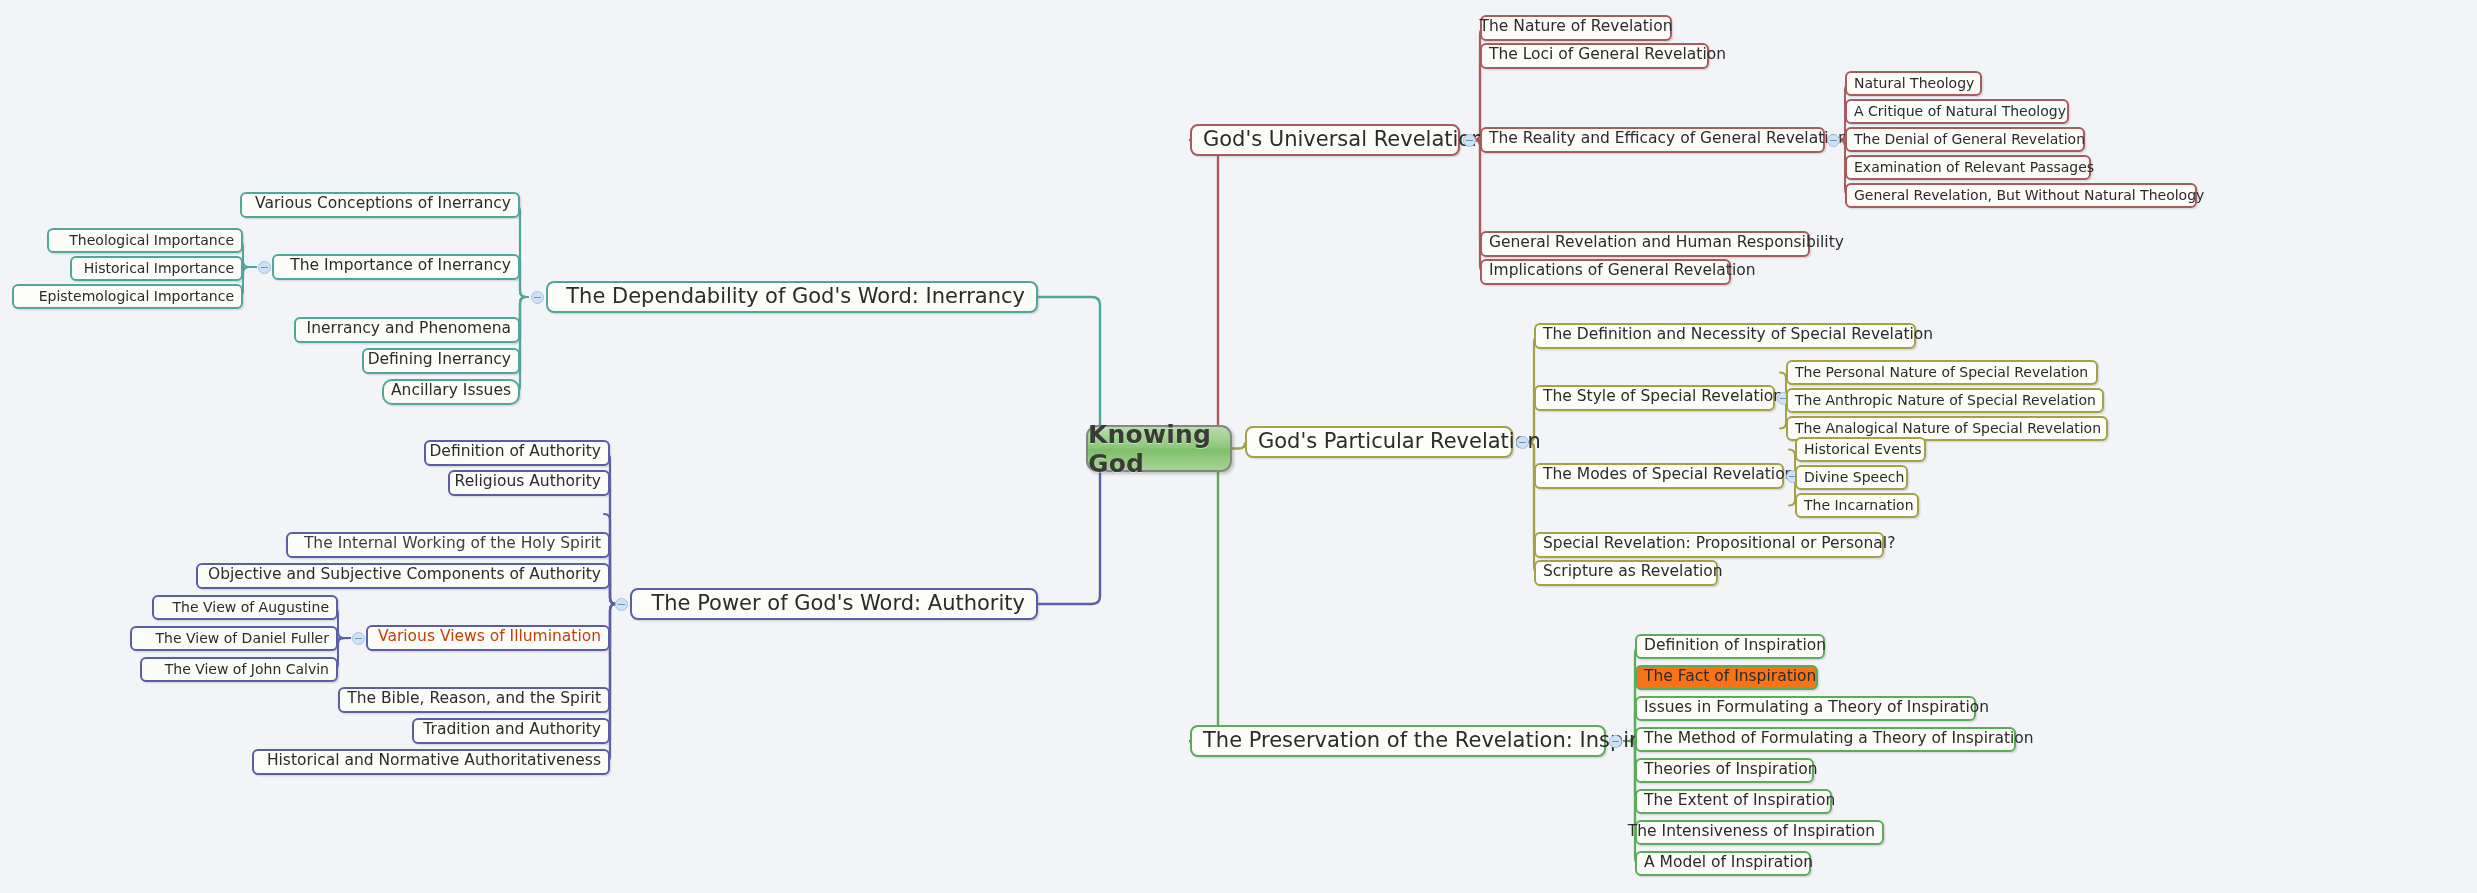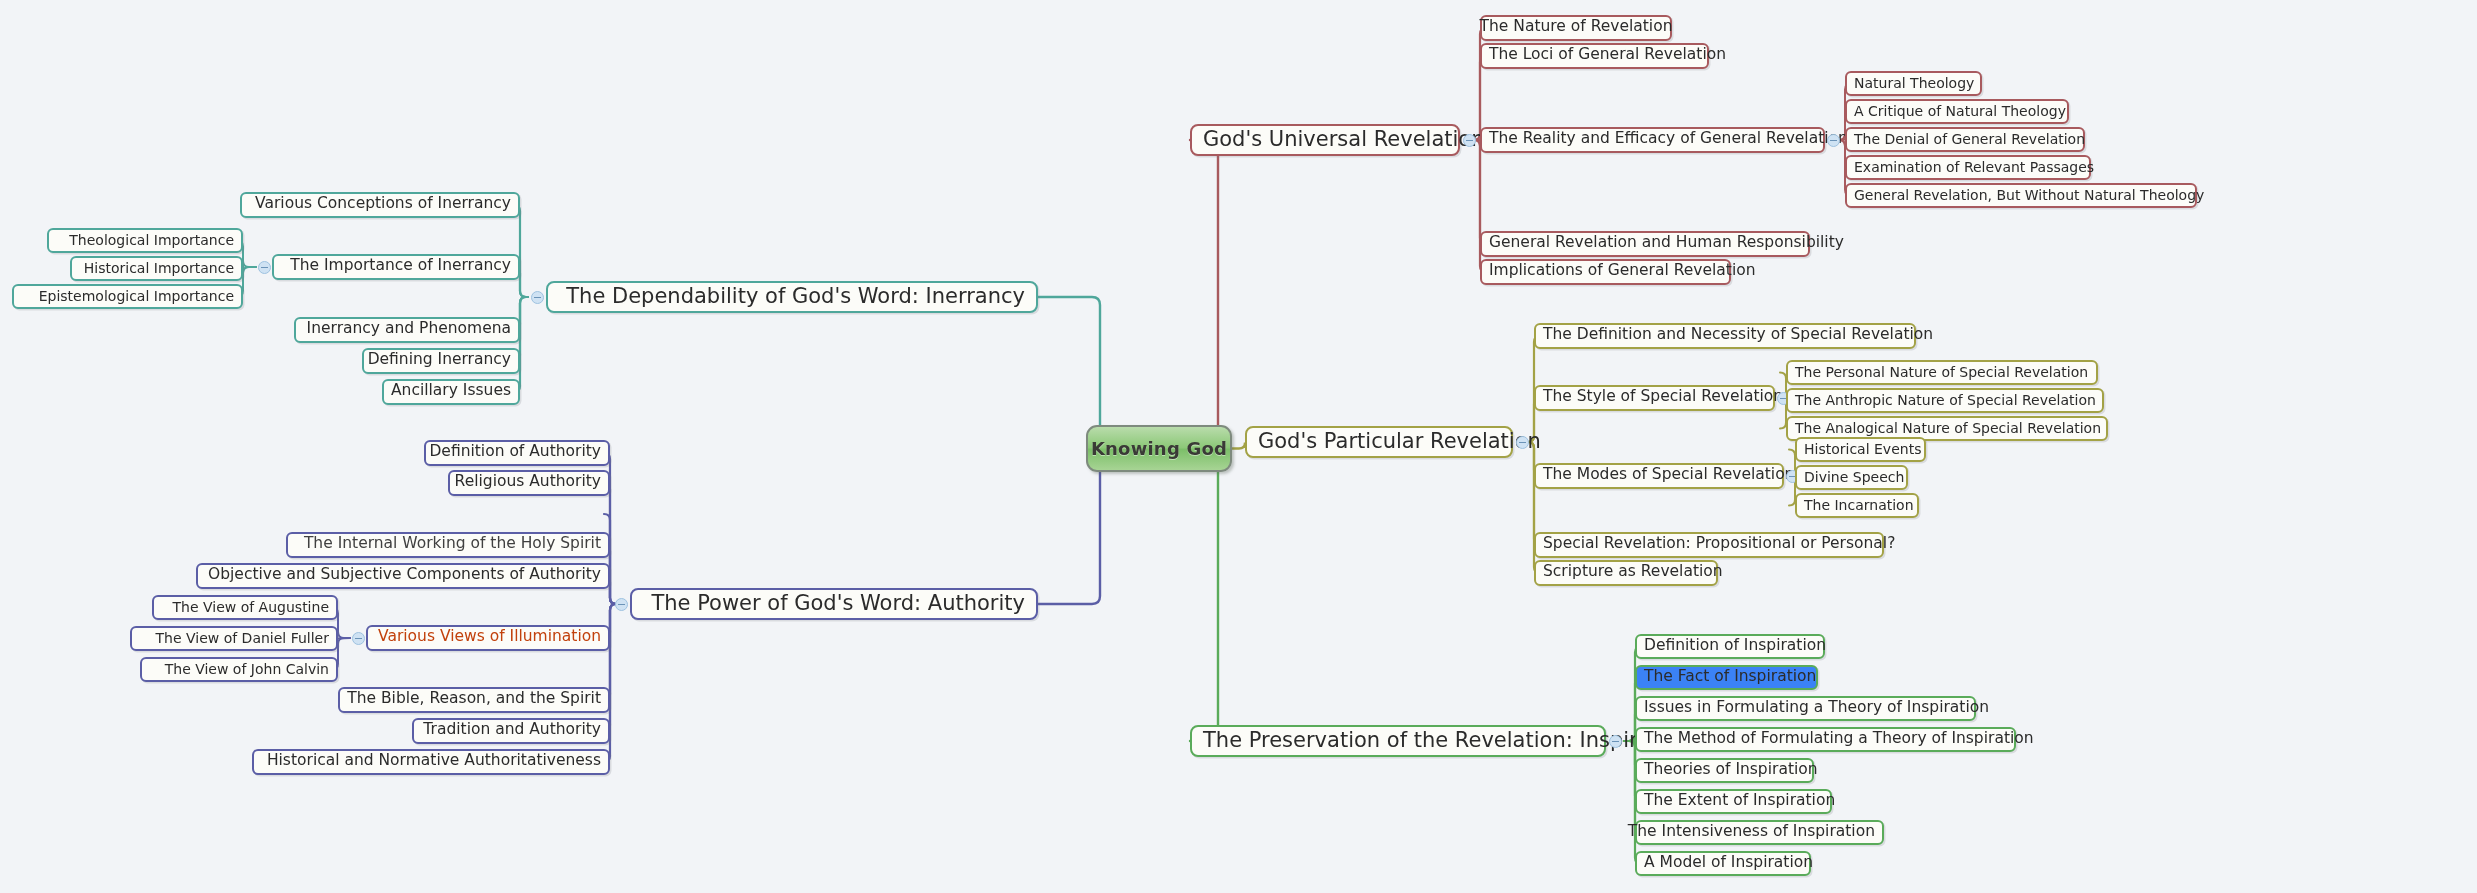--- a/index.html
+++ b/index.html
@@ -12,21 +12,21 @@
         display:flex;align-items:center;white-space:nowrap;
         padding:1px 7px 3px 7px;color:#2b2b2b;line-height:1;
         box-shadow:1.5px 1.5px 0 rgba(120,120,130,.20);}
   .node.lvl1{font-size:21px;border-width:2.5px;border-radius:8px;padding:3px 11px 5px 11px;}
   .node.lvl2{font-size:15.5px;}
   .node.lvl3{font-size:14px;}
   .root{position:absolute;box-sizing:border-box;
         border:2.5px solid #7e8a7e;border-radius:11px;
         background:linear-gradient(180deg,#b9dcab 0%,#8cc878 48%,#7cbf69 52%,#a7d494 100%);
         display:flex;align-items:center;justify-content:center;
-        font-size:18px;font-weight:bold;color:#3a3a36;
+        font-size:25px;font-weight:bold;color:#3a3a36;
         text-shadow:0 1px 0 rgba(255,255,255,.45);
         box-shadow:2px 2px 3px rgba(90,100,90,.35);letter-spacing:.2px;}
   .toggle{position:absolute;width:13px;height:13px;border-radius:50%;
           background:#cfe2f3;border:1px solid #9ec2e0;box-sizing:border-box;}
   .toggle:after{content:"";position:absolute;left:2.5px;top:5px;width:7px;height:1.5px;background:#6b93b8;}
   
 </style>
 </head>
 <body>
 
@@ -164,21 +164,21 @@
     <div class="node lvl2" style="left: 1534px; top: 560px; width: 184px; height: 26px; border-color: rgb(163, 162, 70); background: rgb(252, 252, 248); color: rgb(43, 43, 43); justify-content: flex-start;">
       <span>Scripture as Revelation</span>
     </div>
     <div class="node lvl1" style="left: 1190px; top: 725px; width: 416px; height: 32px; border-color: rgb(90, 171, 90); background: rgb(252, 252, 248); color: rgb(43, 43, 43); justify-content: flex-start;">
       <span>The Preservation of the Revelation: Inspiration</span>
     </div>
     <div class="toggle" style="left: 1608.5px; top: 734.5px;"></div>
     <div class="node lvl2" style="left: 1635px; top: 634px; width: 190px; height: 25px; border-color: rgb(90, 171, 90); background: rgb(252, 252, 248); color: rgb(43, 43, 43); justify-content: flex-start;">
       <span>Definition of Inspiration</span>
     </div>
-    <div class="node lvl2" style="left: 1635px; top: 665px; width: 183px; height: 25px; border-color: rgb(90, 171, 90); background: #3b82f6; color: rgb(43, 43, 43); justify-content: flex-start;">
+    <div class="node lvl2" style="left: 1635px; top: 665px; width: 183px; height: 25px; border-color: rgb(90, 171, 90); background: #f97316; color: rgb(43, 43, 43); justify-content: flex-start;">
       <span>The Fact of Inspiration</span>
     </div>
     <div class="node lvl2" style="left: 1635px; top: 696px; width: 341px; height: 25px; border-color: rgb(90, 171, 90); background: rgb(252, 252, 248); color: rgb(43, 43, 43); justify-content: flex-start;">
       <span>Issues in Formulating a Theory of Inspiration</span>
     </div>
     <div class="node lvl2" style="left: 1635px; top: 727px; width: 381px; height: 25px; border-color: rgb(90, 171, 90); background: rgb(252, 252, 248); color: rgb(43, 43, 43); justify-content: flex-start;">
       <span>The Method of Formulating a Theory of Inspiration</span>
     </div>
     <div class="node lvl2" style="left: 1635px; top: 758px; width: 179px; height: 25px; border-color: rgb(90, 171, 90); background: rgb(252, 252, 248); color: rgb(43, 43, 43); justify-content: flex-start;">
       <span>Theories of Inspiration</span>
@@ -211,21 +211,21 @@
     </div>
     <div class="node lvl3" style="left: 12px; top: 284px; width: 231px; height: 25px; border-color: rgb(79, 167, 155); background: rgb(252, 252, 248); color: rgb(43, 43, 43); justify-content: flex-end;">
       <span>Epistemological Importance</span>
     </div>
     <div class="node lvl2" style="left: 294px; top: 317px; width: 226px; height: 26px; border-color: rgb(79, 167, 155); background: rgb(252, 252, 248); color: rgb(43, 43, 43); justify-content: flex-end;">
       <span>Inerrancy and Phenomena</span>
     </div>
     <div class="node lvl2" style="left: 362px; top: 348px; width: 158px; height: 26px; border-color: rgb(79, 167, 155); background: rgb(252, 252, 248); color: rgb(43, 43, 43); justify-content: flex-end;">
       <span>Defining Inerrancy</span>
     </div>
-    <div class="node lvl2" style="left: 382px; top: 379px; width: 138px; height: 26px; border-color: rgb(79, 167, 155); background: rgb(252, 252, 248); color: rgb(43, 43, 43); justify-content: flex-end;">
+    <div class="node lvl2" style="left: 382px; top: 379px; width: 138px; height: 26px; border-color: rgb(79, 167, 155); background: rgb(252, 252, 248); color: rgb(43, 43, 43); justify-content: flex-end; border-radius: 10px;">
       <span>Ancillary Issues</span>
     </div>
     <div class="node lvl1" style="left: 630px; top: 588px; width: 408px; height: 32px; border-color: rgb(91, 94, 166); background: rgb(252, 252, 248); color: rgb(43, 43, 43); justify-content: flex-end;">
       <span>The Power of God's Word: Authority</span>
     </div>
     <div class="toggle" style="left: 614.5px; top: 597.5px;"></div>
     <div class="node lvl2" style="left: 424px; top: 440px; width: 186px; height: 26px; border-color: rgb(91, 94, 166); background: rgb(252, 252, 248); color: rgb(43, 43, 43); justify-content: flex-end;">
       <span>Definition of Authority</span>
     </div>
     <div class="node lvl2" style="left: 448px; top: 470px; width: 162px; height: 26px; border-color: rgb(91, 94, 166); background: rgb(252, 252, 248); color: rgb(43, 43, 43); justify-content: flex-end;">

